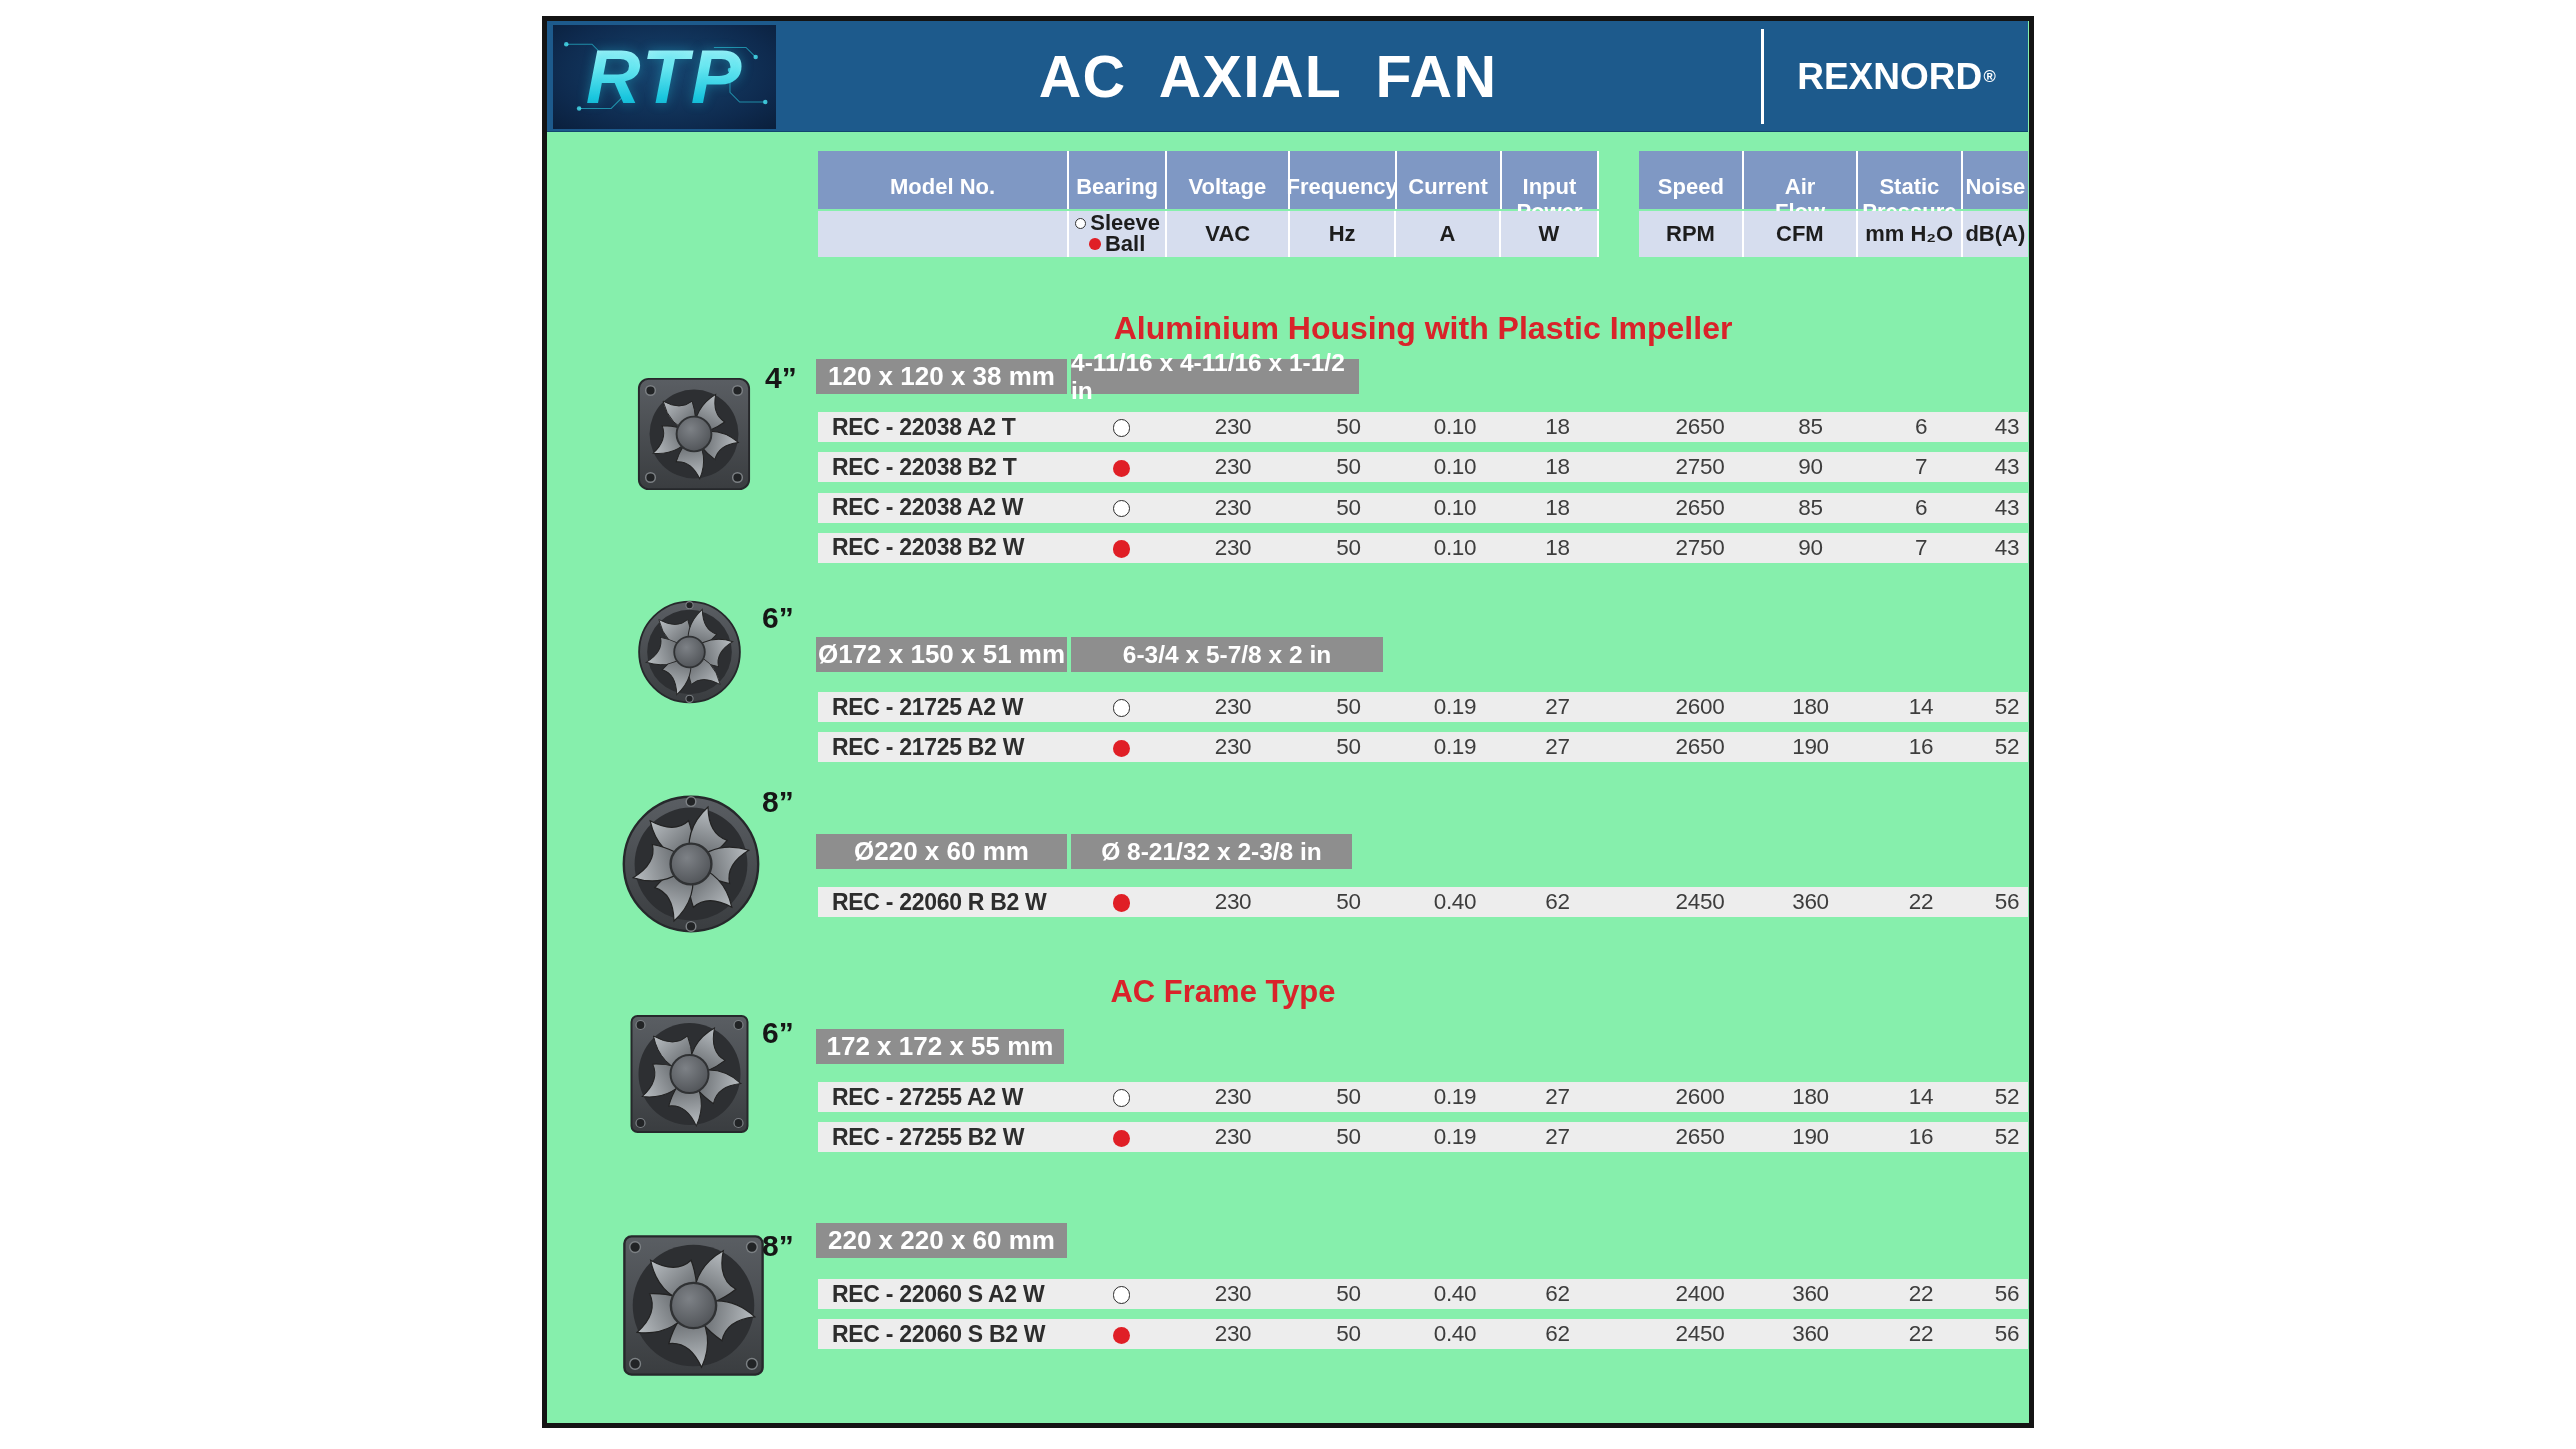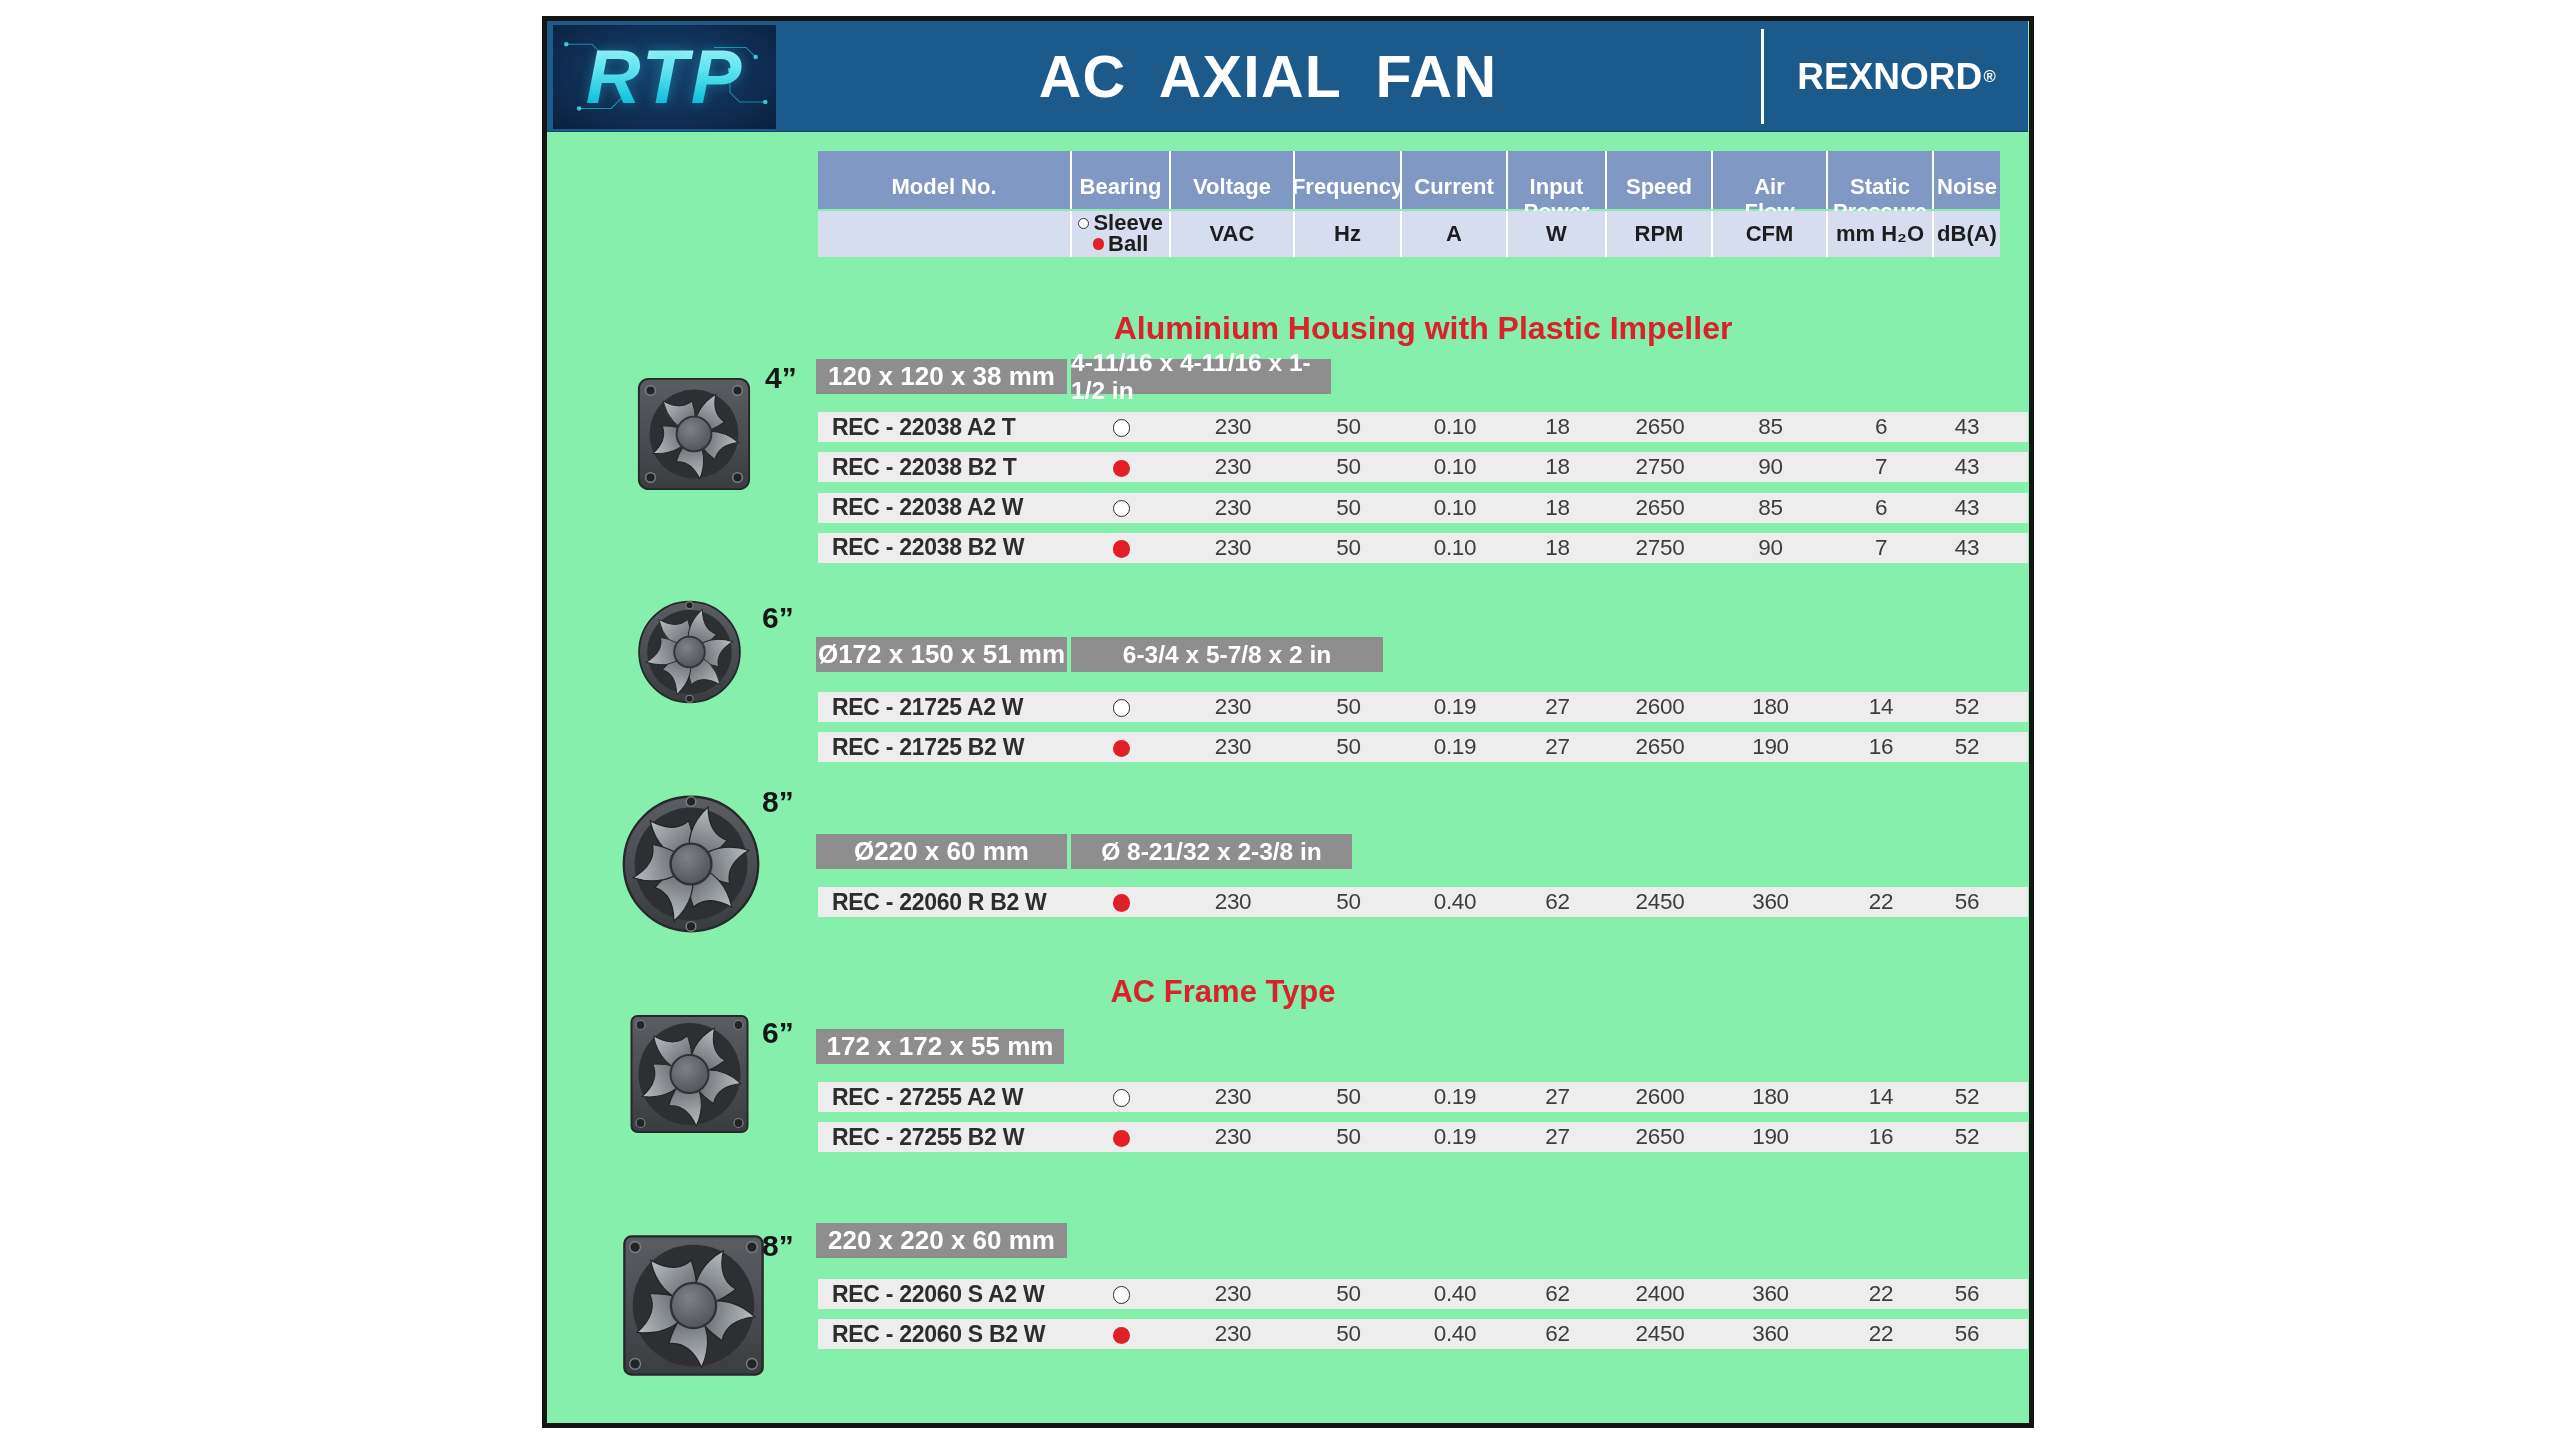--- a/index.html
+++ b/index.html
@@ -36,39 +36,39 @@
   .thead { position:absolute; left:271px; top:130px; width:1210px; }
   .hrow { display:flex; }
   .hrow1 .hcell { background:#7f98c4; height:58px; color:#ffffff; font-weight:bold; font-size:22px;
                   line-height:24.5px; display:flex; justify-content:center; padding-top:24px; text-align:center; }
   .hrow2 { margin-top:1.9px; }
   .hrow2 .hcell { background:#d6ddee; height:46px; color:#1d1d1d; font-weight:bold; font-size:22px;
                   display:flex; align-items:center; justify-content:center; text-align:center; }
   .hcell { border-right:2.6px solid #ffffff; }
   .hcell:last-child { border-right:none; }
   .w-model{width:254px;} .w-bearing{width:99px;} .w-voltage{width:124px;} .w-freq{width:107px;}
-  .w-current{width:106px;} .w-power{width:99px;} .w-speed{width:106px;} .w-air{width:115px;}
+  .w-current{width:106px;} .w-power{width:99px;} .w-speed{width:106px;margin-left:40px;} .w-air{width:115px;}
   .w-static{width:106px;} .w-noise{width:66px;}
   .narrow110{max-width:72px;} .narrow90{max-width:59px;} .narrow160{max-width:103px;}
   .legend { display:flex; flex-direction:column; align-items:flex-start; justify-content:center; line-height:20.6px; font-size:19.3px; }
   .legend .lrow { display:flex; align-items:center; gap:3.9px; }
   .mini-dot { width:11.6px; height:11.6px; border-radius:50%; display:inline-block; }
   .mini-dot.sleeve { background:#ffffff; border:1.9px solid #333333; }
   .mini-dot.ball { background:#e01f26; }
 
   
   .sec-title { position:absolute; color:#d9232a; font-weight:bold; text-align:center; }
   .sec-title.t1 { left:271px; top:289px; width:1210px; font-size:32px; }
   .sec-title.t2 { left:271px; top:953px; width:810px; font-size:31px; }
 
   
   .bar { position:absolute; height:35px; background:#8e8e8e; color:#ffffff; font-weight:bold;
          font-size:26px; display:flex; align-items:center; justify-content:center; letter-spacing:0px; }
   .bar.in { font-size:24.5px; }
-  .b1a{left:269px; top:338px; width:251px;}  .b1b{left:524px; top:338px; width:260px;}
+  .b1a{left:269px; top:338px; width:251px;}  .b1b{left:524px; top:338px; width:288px;}
   .b2a{left:269px; top:616px; width:251px;}  .b2b{left:524px; top:616px; width:312px;}
   .b3a{left:269px; top:813px; width:251px;} .b3b{left:524px; top:813px; width:281px;}
   .b4a{left:269px; top:1008px; width:248px;}
   .b5a{left:269px; top:1202px; width:251px;}
 
   
   .inch { position:absolute; font-size:30px; font-weight:bold; color:#161616; }
   .i1{left:218px; top:340px;} .i2{left:215px; top:580px;} .i3{left:215px; top:764px;}
   .i4{left:215px; top:995px;} .i5{left:215px; top:1208px;}
 

